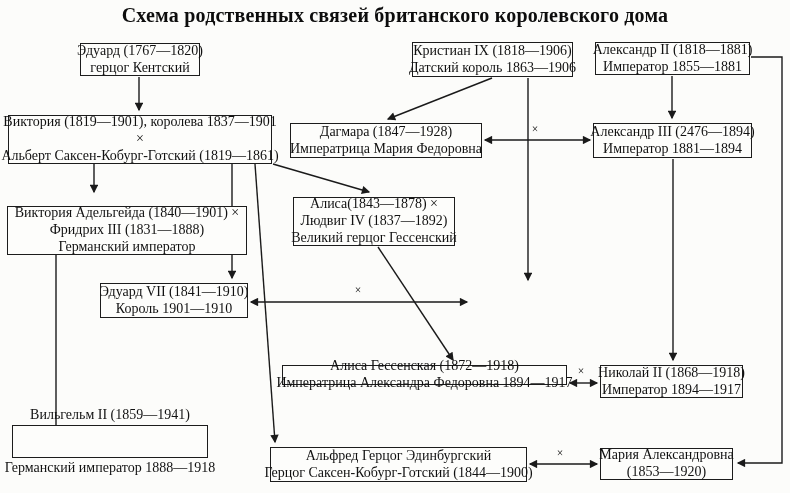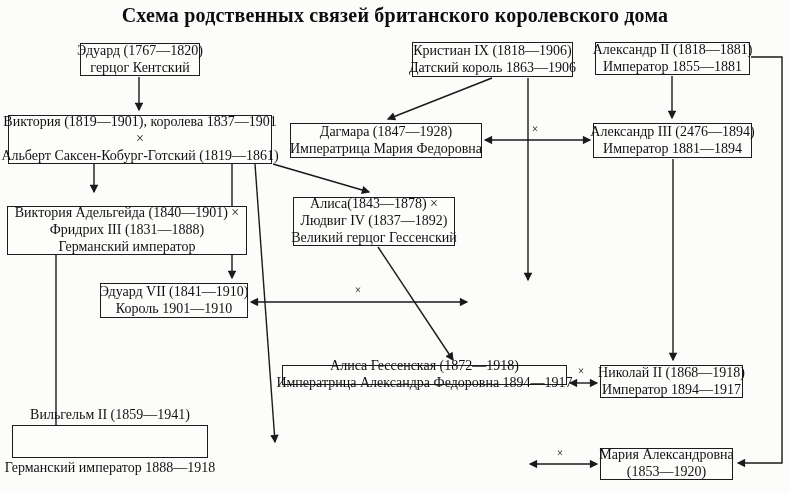--- a/index.html
+++ b/index.html
@@ -122,19 +122,23 @@
   <div class="node" style="left:600px;top:365px;width:143px;height:33px;">
     <div class="ln">Николай II (1868—1918)</div>
     <div class="ln">Император 1894—1917</div>
   </div>
 
   <div class="node" style="left:12px;top:425px;width:196px;height:33px;gap:36px;">
     <div class="ln">Вильгельм II (1859—1941)</div>
     <div class="ln">Германский император 1888—1918</div>
   </div>
 
+  <div class="node" style="left:270px;top:447px;width:257px;height:35px;">
+    <div class="ln">Альфред Герцог Эдинбургский</div>
+    <div class="ln">Герцог Саксен-Кобург-Готский (1844—1900)</div>
+  </div>
 
   <div class="node" style="left:600px;top:448px;width:133px;height:32px;">
     <div class="ln">Мария Александровна</div>
     <div class="ln">(1853—1920)</div>
   </div>
 
 </div>
 
 </body></html>

